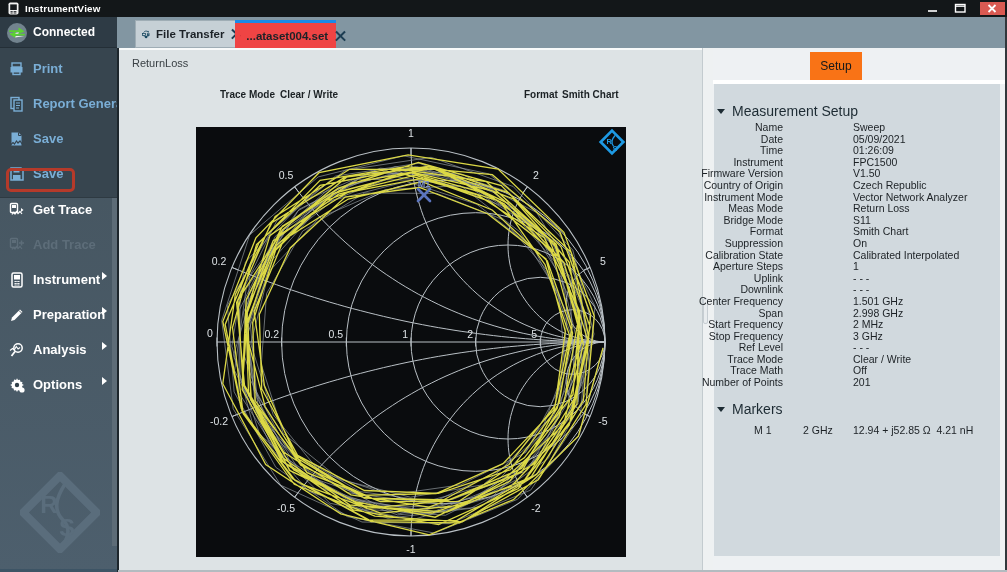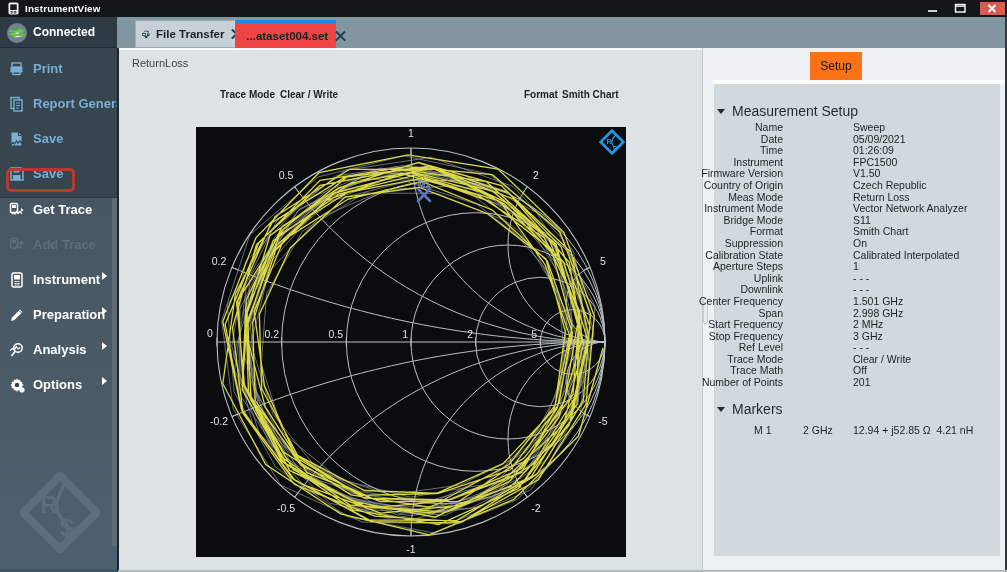--- a/index.html
+++ b/index.html
@@ -312,26 +312,26 @@
     </div>
     <div class="prow">
       <div class="pl">Firmware Version</div>
       <div class="pv">V1.50</div>
     </div>
     <div class="prow">
       <div class="pl">Country of Origin</div>
       <div class="pv">Czech Republic</div>
     </div>
     <div class="prow">
+      <div class="pl">Instrument Mode</div>
+      <div class="pv">Vector Network Analyzer</div>
+    </div>
+    <div class="prow">
       <div class="pl">Meas Mode</div>
       <div class="pv">Return Loss</div>
-    </div>
-    <div class="prow">
-      <div class="pl">Instrument Mode</div>
-      <div class="pv">Vector Network Analyzer</div>
     </div>
     <div class="prow">
       <div class="pl">Bridge Mode</div>
       <div class="pv">S11</div>
     </div>
     <div class="prow">
       <div class="pl">Format</div>
       <div class="pv">Smith Chart</div>
     </div>
     <div class="prow">

